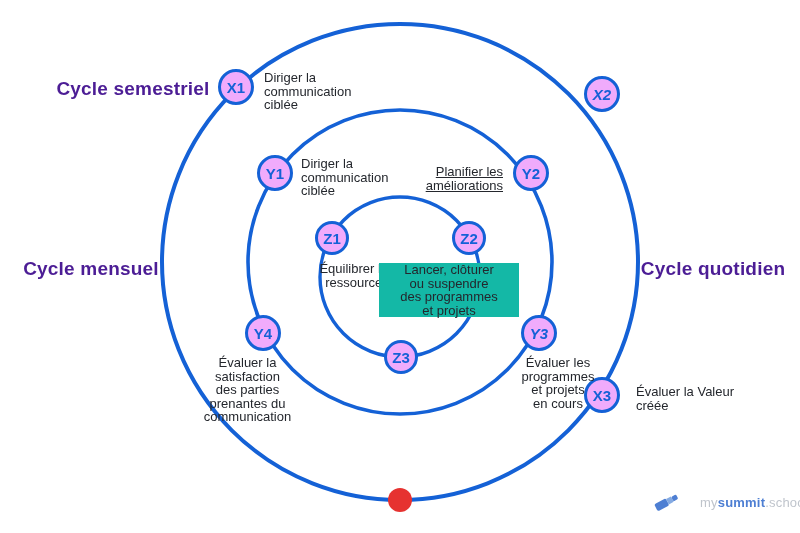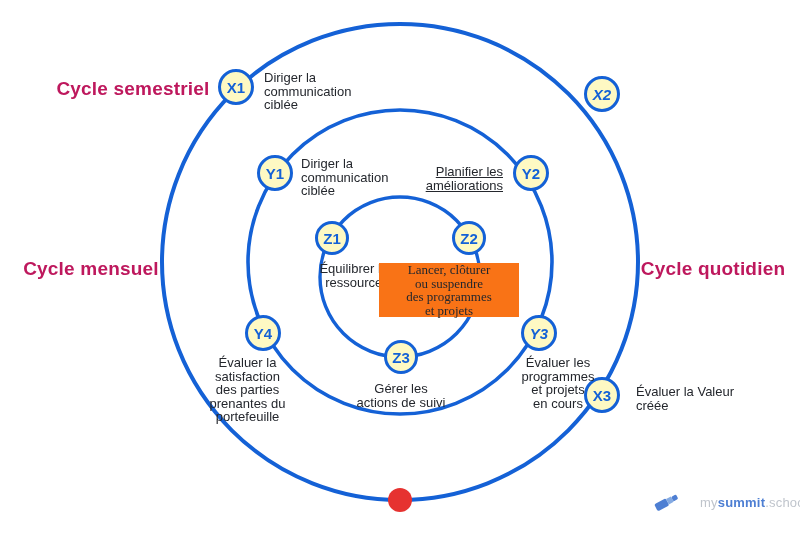--- a/index.html
+++ b/index.html
@@ -12,48 +12,48 @@
     overflow: hidden;
     font-family: "Liberation Sans", sans-serif;
   }
   .canvas-svg { position: absolute; left: 0; top: 0; }
   .ring { fill: none; stroke: #1461d6; }
 
   .cycle-label {
     position: absolute;
     font-size: 19px;
     font-weight: 700;
-    color: #be185d;
+    color: #4c1d95;
     text-align: center;
     letter-spacing: 0.2px;
   }
 
   .node {
     position: absolute;
     width: 36px; height: 36px;
     border-radius: 50%;
-    background: #fef9c3;
+    background: #f0abfc;
     border: 3px solid #1461d6;
     color: #1461d6;
     font-weight: 700;
     font-size: 15px;
     display: flex; align-items: center; justify-content: center;
   }
   .node.small { width: 34px; height: 34px; }
 
   .desc {
     position: absolute;
     font-size: 13px;
     line-height: 13.5px;
     color: #24272d;
     white-space: pre-line;
   }
   .ta-c { text-align: center; }
   .ta-r { text-align: right; text-decoration: underline; }
-  .bg-white { background: #f97316; font-family: Liberation Serif, serif; }
+  .bg-white { background: #14b8a6; }
 
   .watermark {
     position: absolute;
     left: 652px; top: 490px;
     display: flex; align-items: center; gap: 18px;
   }
   .wm-text { font-size: 13px; letter-spacing: 0.2px; }
   .wm-light { color: #b4bac3; font-weight: 400; opacity: 0.85; }
   .wm-brand { color: #4e7fd3; font-weight: 700; }
 </style>
@@ -97,29 +97,27 @@
   <div class="desc ta-r" style="left:373px; top:165px; width:130px;">Planifier les
 améliorations</div>
   <div class="desc ta-c" style="left:494px; top:356px; width:128px;">Évaluer les
 programmes
 et projets
 en cours</div>
   <div class="desc ta-c" style="left:180px; top:356px; width:135px;">Évaluer la
 satisfaction
 des parties
 prenantes du
-portefeuille</div>
+communication</div>
   <div class="desc ta-c" style="left:292px; top:262px; width:130px;">Équilibrer les
 ressources</div>
   <div class="desc ta-c bg-white" style="left:379px; top:263px; width:140px;">Lancer, clôturer
 ou suspendre
 des programmes
 et projets</div>
-  <div class="desc ta-c" style="left:331px; top:382px; width:140px;">Gérer les
-actions de suivi</div>
 
   <div class="watermark">
     <svg width="30" height="24" viewBox="0 0 30 24">
       <g transform="rotate(-28 15 12)">
         <rect x="2.5" y="8" width="13" height="8" rx="2" fill="#4e7fd3"></rect>
         <rect x="15.5" y="9" width="5.5" height="6" fill="#84aae2"></rect>
         <rect x="21" y="9.5" width="5.5" height="5" rx="1.5" fill="#4e7fd3"></rect>
       </g>
     </svg>
     <div class="wm-text">

